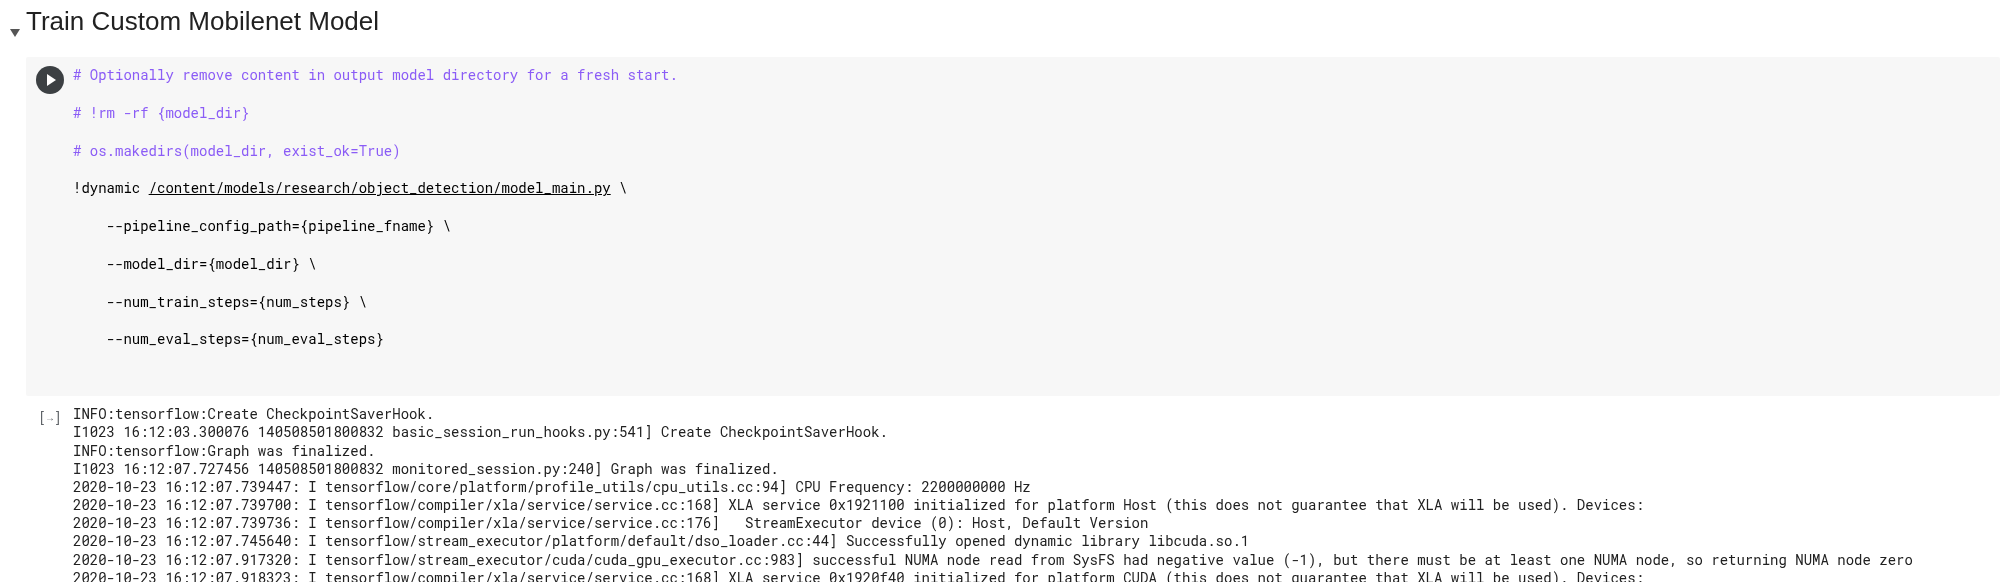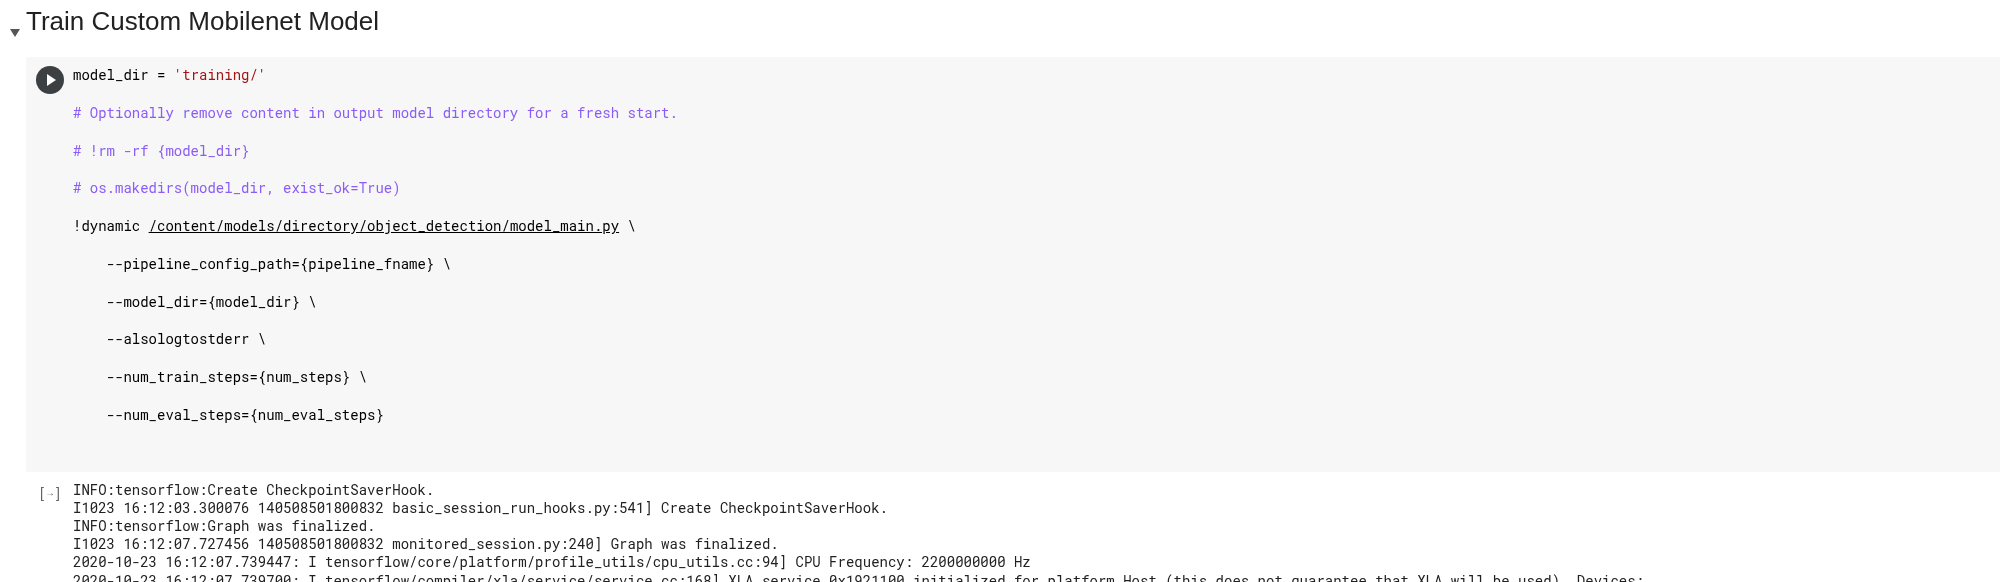--- a/index.html
+++ b/index.html
@@ -37,28 +37,27 @@
     <div class="section-title">Train Custom Mobilenet Model</div>
   </div>
 
   <div class="cell code">
     <div class="gutter">
       <div class="run-btn">
         <div class="play"></div>
       </div>
     </div>
     <div class="code-body">
-      <pre><span class="line"><span class="c-plain">model_dir </span><span class="c-plain">= </span><span class="c-str">'training/'</span></span>
+      <pre>
 <span class="line c-com"># Optionally remove content in output model directory for a fresh start.</span>
 <span class="line c-com"># !rm -rf {model_dir}</span>
 <span class="line c-com"># os.makedirs(model_dir, exist_ok=True)</span>
-<span class="line"><span class="c-plain">!dynamic </span><span class="c-plain c-under">/content/models/directory/object_detection/model_main.py</span><span class="c-plain"> \</span></span>
+<span class="line"><span class="c-plain">!dynamic </span><span class="c-plain c-under">/content/models/research/object_detection/model_main.py</span><span class="c-plain"> \</span></span>
 <span class="line c-plain">    --pipeline_config_path={pipeline_fname} \</span>
 <span class="line c-plain">    --model_dir={model_dir} \</span>
-<span class="line c-plain">    --alsologtostderr \</span>
 <span class="line c-plain">    --num_train_steps={num_steps} \</span>
 <span class="line c-plain">    --num_eval_steps={num_eval_steps}</span>
 <span class="line c-plain"></span>
 </pre>
     </div>
   </div>
 
   <div class="cell output-cell">
     <div class="gutter">
       <div class="clear-btn">

